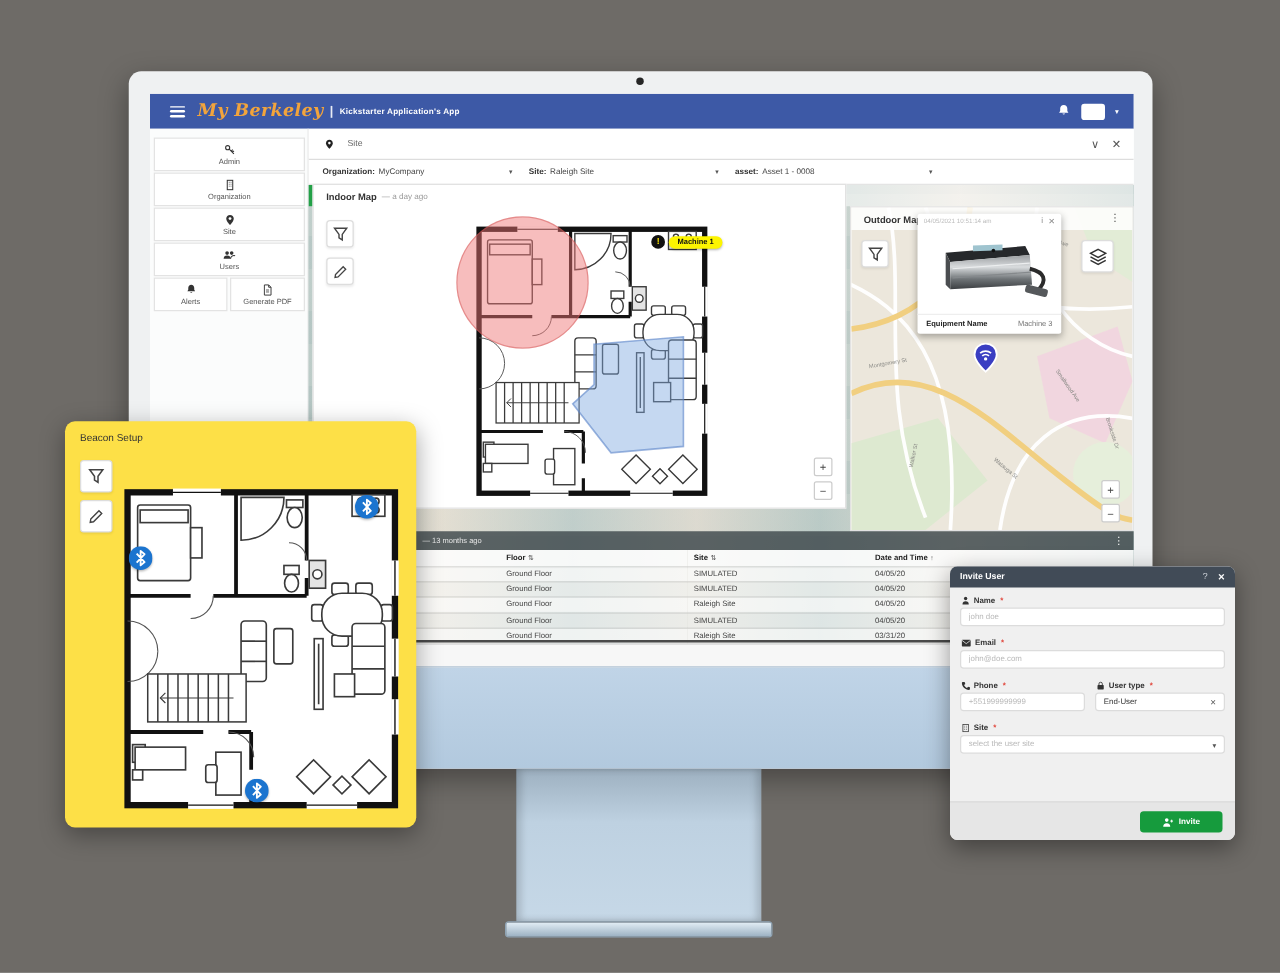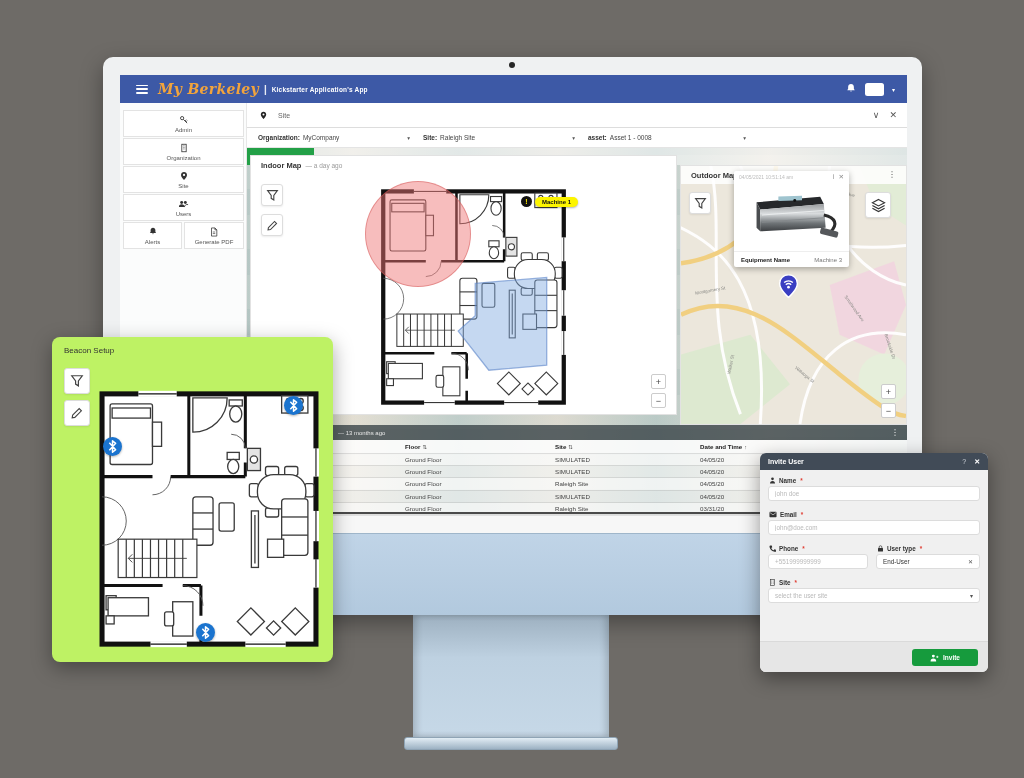--- a/index.html
+++ b/index.html
@@ -87,21 +87,21 @@
   table.hist tr.r-b td{background:rgba(255,255,255,.58);}
   table.hist tr{border-bottom:1px solid rgba(150,150,150,.25);}
   .c1{width:300px;padding-left:155px!important;}
   .c2{width:150px;padding-left:5px!important;}
   .c3{padding-left:0!important;}
   .sort{color:#555;font-weight:normal;font-size:5.5px;margin-left:2px;}
   .table-bottom{position:absolute;left:0;top:87px;width:657px;border-top:2px solid #4a4a4a;}
   .whitestrip{position:absolute;left:0;top:412px;width:660px;height:18px;background:#f7f7f7;border-top:1px solid #e0e0e0;}
 
   
-  .beacon-card{position:absolute;left:52px;top:337px;width:281px;height:325px;background:#bef264;border-radius:8px;box-shadow:0 6px 20px rgba(0,0,0,.35);z-index:20;}
+  .beacon-card{position:absolute;left:52px;top:337px;width:281px;height:325px;background:#fde047;border-radius:8px;box-shadow:0 6px 20px rgba(0,0,0,.35);z-index:20;}
   .bc-title{position:absolute;left:12px;top:9px;font-size:8px;color:#333;}
   .bt-badge{position:absolute;z-index:3;filter:drop-shadow(0 1px 1px rgba(0,0,0,.3));}
 
   
   .invite{position:absolute;left:760px;top:453px;width:228px;height:219px;background:#f0f0f0;border-radius:6px;box-shadow:0 6px 20px rgba(0,0,0,.4);overflow:hidden;z-index:21;}
   .inv-head{height:17px;background:#414b57;display:flex;align-items:center;padding:0 8px;color:#fff;}
   .inv-title{font-size:7px;font-weight:bold;}
   .inv-help{margin-left:auto;font-size:7px;color:#cfd4da;cursor:pointer;}
   .inv-x{margin-left:8px;font-size:7px;font-weight:bold;cursor:pointer;}
   .inv-label{position:absolute;display:flex;align-items:center;gap:3px;font-size:6.3px;font-weight:bold;color:#333;}
@@ -348,21 +348,21 @@
 
         <div class="tabsrow">
           <div class="tab active">Equipment Map</div>
           <div class="tab">Floor &amp; Beacon Setup</div>
           <div class="tab">Geofence Setup</div>
           <div class="tab">Asset Search</div>
           <div class="tab">Simulator</div>
           <div class="tab">Internal Data</div>
         </div>
 
-        <div class="panel" style="left:3px;top:52px;width:427px;height:260px;">
+        <div class="panel" style="left:3px;top:44px;width:427px;height:260px;">
           <div class="panel-head">
             <span class="ph-title">Indoor Map</span>
             <span class="ph-time">— a day ago</span>
           </div>
           <div class="toolbtn" style="left:10px;top:28px;">
             <svg width="13" height="13" viewBox="0 0 16 16">
                 <use href="#funnel-icon"></use>
               </svg>
           </div>
           <div class="toolbtn" style="left:10px;top:58px;">

